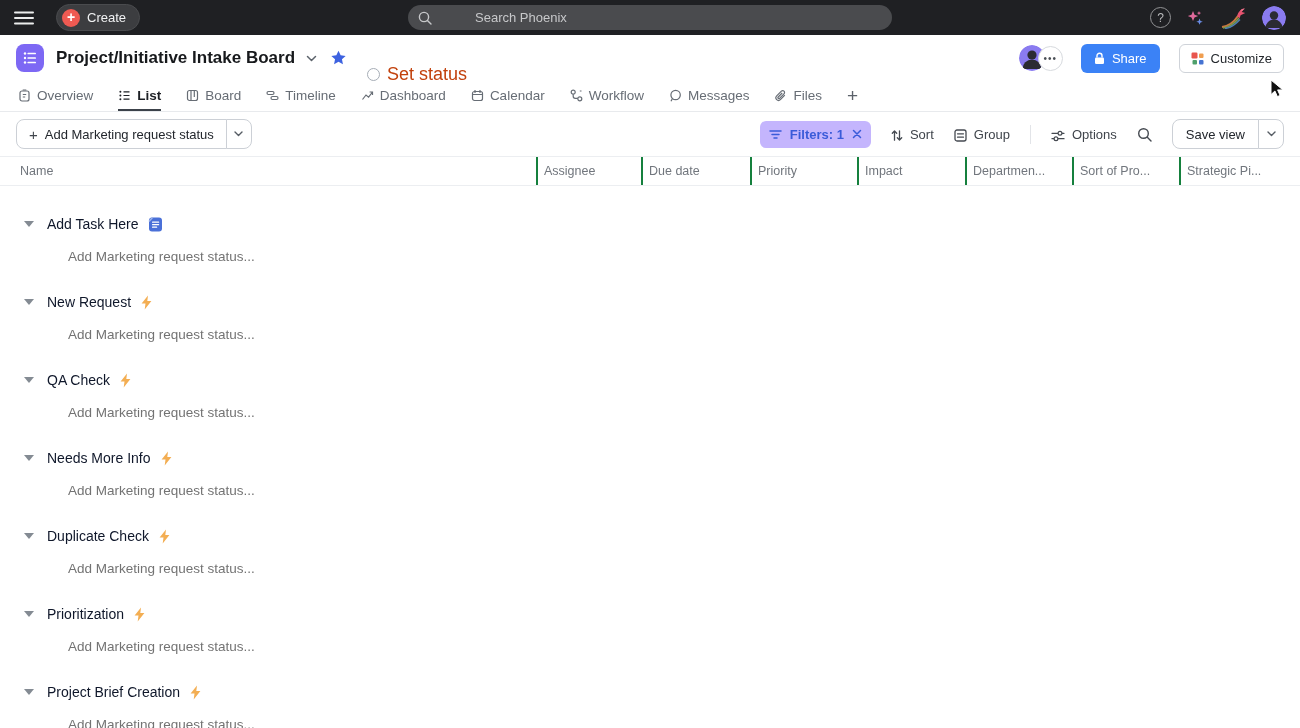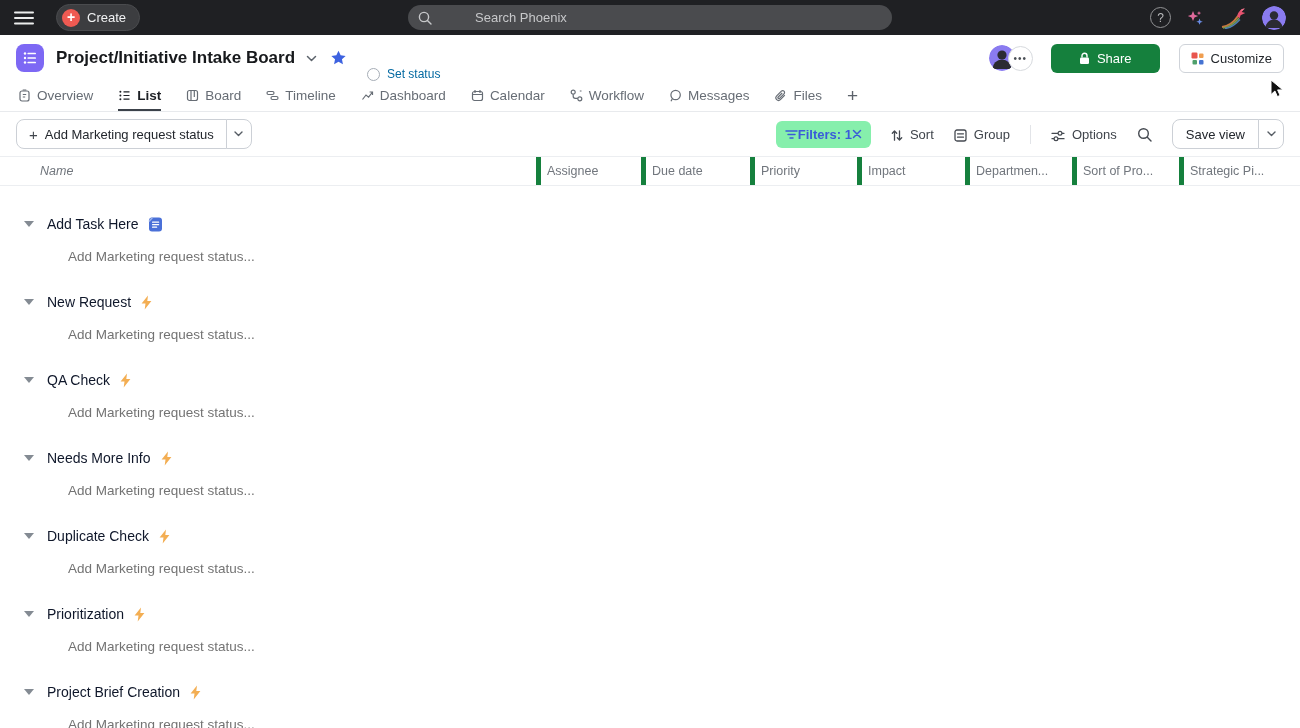--- a/index.html
+++ b/index.html
@@ -42,32 +42,32 @@
   .page-header { height:46px; display:flex; align-items:center; padding:0 16px;justify-content:center; }
   .proj-icon {
     width:28px; height:28px; border-radius:8px; background:#7d68f4;
     display:flex; align-items:center; justify-content:center; cursor:pointer;
   }
   .page-title { margin-left:12px; font-size:17px; font-weight:700; color:#17191c; }
   .title-chevron { margin-left:11px; cursor:pointer; display:flex; }
   .star { margin-left:13px; display:flex; cursor:pointer; }
   .set-status { margin-left:20px; display:flex; align-items:center; gap:7px; cursor:pointer; }
   .status-circle { width:13px; height:13px; border-radius:50%; border:1.5px solid #a6adb6; }
-  .set-status span { font-size:12px; color:#0369a1;margin-top:32px; }
+  .set-status span { font-size:18px; color:#c2410c;margin-top:32px; }
   .header-right { margin-left:auto; display:flex; align-items:center; }
   .avatar-md { width:26px; height:26px; border-radius:50%; overflow:hidden; z-index:1; cursor:pointer; }
   .more-circle {
     width:25px; height:25px; border-radius:50%; background:#fff; border:1px solid #d7dade;
     margin-left:-7px; display:flex; align-items:center; justify-content:center;
     font-size:10px; letter-spacing:1px; color:#4a4f55; cursor:pointer; z-index:2;
   }
   .share-btn {
-    margin-left:18px; height:29px; background:#15803d; border:none; border-radius:6px;
+    margin-left:18px; height:29px; background:#3b82f6; border:none; border-radius:6px;
     color:#fff; font-size:13px; font-weight:500; display:flex; align-items:center; gap:7px;
-    padding:0 28px; cursor:pointer; font-family:inherit;
+    padding:0 13px; cursor:pointer; font-family:inherit;
   }
   .customize-btn {
     margin-left:19px; height:29px; background:#fff; border:1px solid #cfd3d9; border-radius:6px;
     color:#24282d; font-size:13px; display:flex; align-items:center; gap:7px;
     padding:0 11px; cursor:pointer; font-family:inherit;
   }
   
   .tabs {
     height:31px; border-bottom:1px solid #e8eaed; display:flex; align-items:stretch;
     padding:0 18px; gap:25px;text-align:center;
@@ -88,41 +88,41 @@
     cursor:pointer; font-family:inherit;
   }
   .split-main .plus-glyph { font-size:15px; color:#41464d; font-weight:400; }
   .split-chev {
     height:30px; width:26px; background:#fff; border:1px solid #ccd0d6; border-left-width:1px;
     margin-left:-1px; border-radius:0 8px 8px 0; display:flex; align-items:center; justify-content:center;
     cursor:pointer;
   }
   .toolbar-right { margin-left:auto; display:flex; align-items:center; gap:20px; }
   .filters-pill {
-    background:#86efac; border-radius:6px; height:27px; display:flex; align-items:center;
-    padding:0 9px; cursor:pointer;
+    background:#c4b5fd; border-radius:6px; height:27px; display:flex; align-items:center;
+    gap:8px; padding:0 9px; cursor:pointer;
   }
   .filters-pill span { color:#3a5bd9; font-size:13px; font-weight:700; }
   .tb-item { display:flex; align-items:flex-end; gap:7px; cursor:pointer; }
   .tb-item span { font-size:13px; color:#3f444b; }
   .tb-divider { width:1px; height:19px; background:#e2e4e8; }
   .save-main {
     height:30px; background:#fff; border:1px solid #ccd0d6; border-radius:8px 0 0 8px;
     display:flex; align-items:center; padding:0 13px; font-size:13px; color:#23272d;
     cursor:pointer; font-family:inherit;
   }
   
   .colhead {
     height:30px; border-top:1px solid #eceef1; border-bottom:1px solid #eceef1;
     display:flex; align-items:center; font-size:12.5px; color:#71767d;
   }
-  .col-name { flex:1; padding-left:40px; cursor:pointer; height:100%; display:flex; align-items:center;font-style:italic; }
+  .col-name { flex:1; padding-left:20px; cursor:pointer; height:100%; display:flex; align-items:center; }
   .col {
     height:100%; display:flex; align-items:center; padding-left:6px;
-    border-left:5px solid #15803d; cursor:pointer; overflow:hidden; white-space:nowrap;
+    border-left:2px solid #15803d; cursor:pointer; overflow:hidden; white-space:nowrap;
   }
   
   .content { padding-left:24px; }
   .group-header { display:flex; align-items:center; height:28px; margin-top:24px; }
   .g-chevron {
     width:0; height:0; border-left:5px solid transparent; border-right:5px solid transparent;
     border-top:6px solid #848b93; margin-right:13px; cursor:pointer;
   }
   .g-title { font-size:14px; font-weight:400; color:#0f172a; cursor:pointer; }
   .g-icon { margin-left:9px; display:flex; cursor:pointer; }

